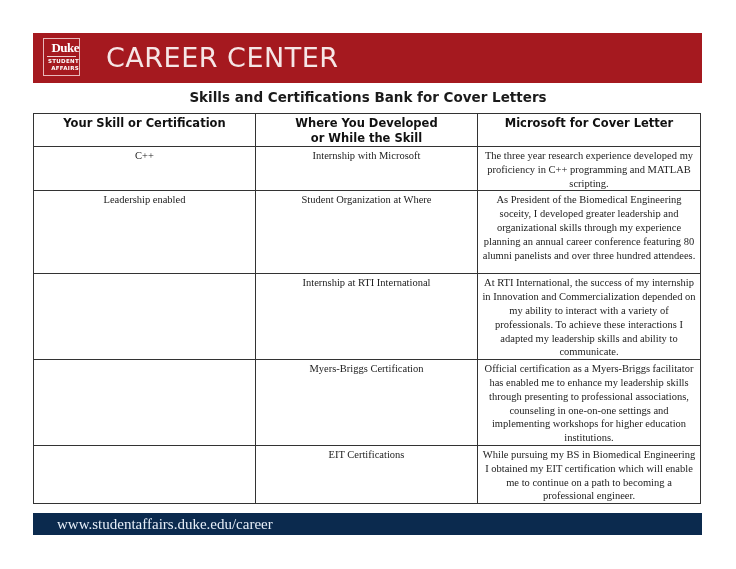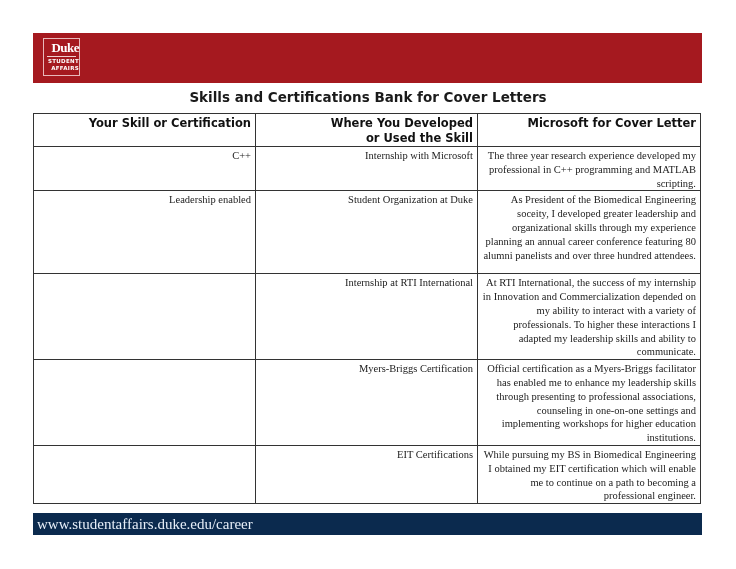--- a/index.html
+++ b/index.html
@@ -5,65 +5,66 @@
   html, body { margin:0; padding:0; background:#ffffff; }
   body { width:736px; height:569px; position:relative; overflow:hidden; font-family:"DejaVu Serif", serif; }
   .banner { position:absolute; left:33px; top:33px; width:669px; height:50px; background:#a5191f; }
   .logo { position:absolute; left:10px; top:5px; width:37px; height:38px; border:1px solid #e8b8ba; box-sizing:border-box; color:#ffffff; text-align:right; }
   .logo .duke { font-family:"Liberation Serif", serif; font-weight:bold; font-size:13px; line-height:14px; margin-top:2px; letter-spacing:-0.5px; }
   .logo .line { height:1px; background:#f0d0d0; margin:1px 3px; }
   .logo .sa { font-family:"DejaVu Sans", sans-serif; font-weight:bold; font-size:5.5px; line-height:7px; letter-spacing:0.3px; }
   .bannertitle { position:absolute; left:73px; top:8px; color:#f6e6e6; font-family:"DejaVu Sans", sans-serif; font-size:27px; line-height:34px; letter-spacing:0.5px; }
   .doctitle { position:absolute; left:0; width:736px; top:89px; text-align:center; font-family:"DejaVu Sans", sans-serif; font-weight:bold; font-size:13.5px; color:#1a1a1a; }
   table { position:absolute; left:33px; top:113px; width:667px; border-collapse:collapse; table-layout:fixed; }
-  td, th { border:1.5px solid #333; vertical-align:top; padding:2px 4px 0 4px; text-align:right; }
+  td, th { border:1.5px solid #333; vertical-align:top; padding:2px 4px 0 4px; text-align:center; }
   th { font-family:"DejaVu Sans", sans-serif; font-weight:bold; font-size:11.5px; line-height:15px; color:#111; height:30px; }
   td { font-family:"Liberation Serif", serif; font-size:10.5px; line-height:13.8px; color:#222; }
-  .footer { position:absolute; left:33px; top:513px; width:669px; height:22px; background:#0b2a4e; color:#e6eef8; font-family:"Liberation Serif", serif; font-size:15px; line-height:22px; padding-left:4px; box-sizing:border-box; }
+  .footer { position:absolute; left:33px; top:513px; width:669px; height:22px; background:#0b2a4e; color:#e6eef8; font-family:"Liberation Serif", serif; font-size:15px; line-height:22px; padding-left:24px; box-sizing:border-box; }
 </style>
 </head>
 <body>
 
 <div class="banner">
   <div class="logo">
     <div class="duke">Duke</div>
     <div class="line"></div>
     <div class="sa">STUDENT</div>
     <div class="sa">AFFAIRS</div>
   </div>
+  <div class="bannertitle">CAREER CENTER</div>
 </div>
 
 <div class="doctitle">Skills and Certifications Bank for Cover Letters</div>
 
 <table>
   <colgroup>
     <col style="width:222px">
       <col style="width:222px">
       <col style="width:223px">
   </colgroup>
   <tbody>
       <tr>
     <th><span>Your Skill or Certification</span></th>
-    <th><span>Where You Developed</span><br><span>or Used the Skill</span></th>
+    <th><span>Where You Developed</span><br><span>or While the Skill</span></th>
     <th><span>Microsoft for Cover Letter</span></th>
   </tr>
   <tr style="height:42px">
     <td>C++</td>
     <td>Internship with Microsoft</td>
-    <td>The three year research experience developed my professional in C++ programming and MATLAB scripting.</td>
+    <td>The three year research experience developed my proficiency in C++ programming and MATLAB scripting.</td>
   </tr>
   <tr style="height:83px">
     <td>Leadership enabled</td>
-    <td>Student Organization at Duke</td>
+    <td>Student Organization at Where</td>
     <td>As President of the Biomedical Engineering soceity, I developed greater leadership and organizational skills through my experience planning an annual career conference featuring 80 alumni panelists and over three hundred attendees.</td>
   </tr>
   <tr style="height:83px">
     <td></td>
     <td>Internship at RTI International</td>
-    <td>At RTI International, the success of my internship in Innovation and Commercialization depended on my ability to interact with a variety of professionals.  To higher these interactions I adapted my leadership skills and ability to communicate.</td>
+    <td>At RTI International, the success of my internship in Innovation and Commercialization depended on my ability to interact with a variety of professionals.  To achieve these interactions I adapted my leadership skills and ability to communicate.</td>
   </tr>
   <tr style="height:83px">
     <td></td>
     <td>Myers-Briggs Certification</td>
     <td>Official certification as a Myers-Briggs facilitator has enabled me to enhance my leadership skills through presenting to professional associations, counseling in one-on-one settings and implementing workshops for higher education institutions.</td>
   </tr>
   <tr style="height:55px">
     <td></td>
     <td>EIT Certifications</td>
     <td>While pursuing my BS in Biomedical Engineering I obtained my EIT certification which will enable me to continue on a path to becoming a professional engineer.</td>

